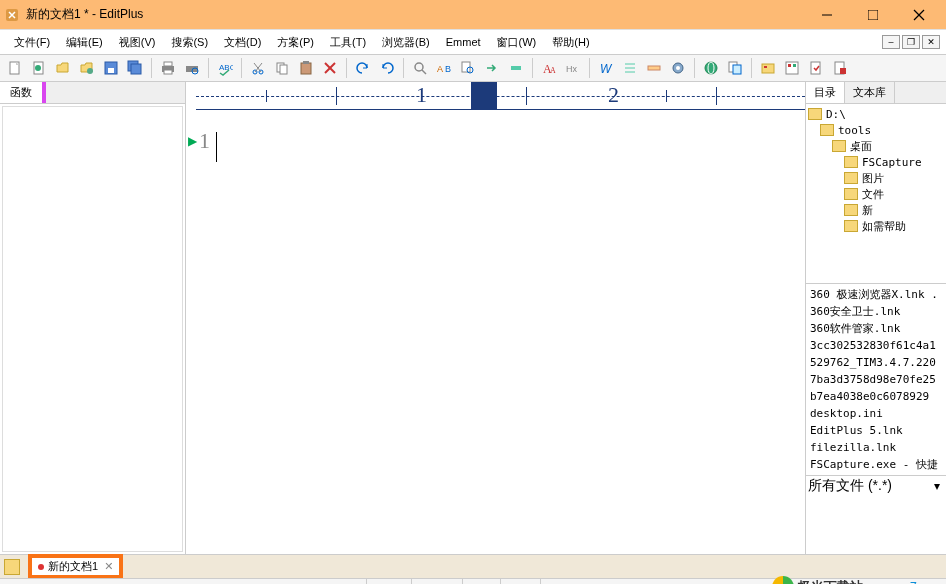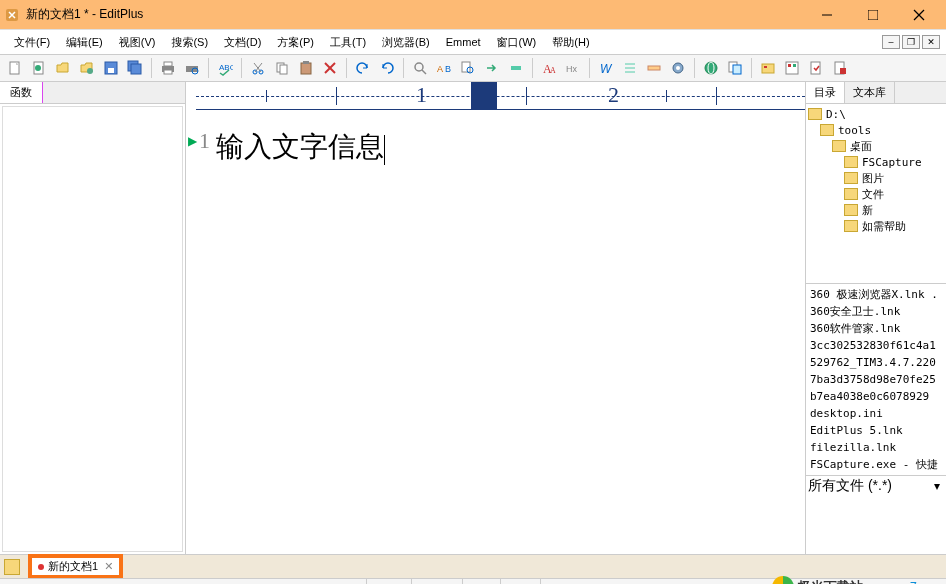--- a/index.html
+++ b/index.html
@@ -12,21 +12,21 @@
 .menubar { height: 24px; background: #fff; display: flex; align-items: center; padding: 0 6px; }
 .menubar .mitem { padding: 2px 8px; cursor: pointer; font-size: 11px; }
 .menubar .right { margin-left: auto; display: flex; }
 .menubar .right .ctrl { width: 18px; height: 14px; border: 1px solid #999; margin-left: 2px; display: flex; align-items: center; justify-content: center; font-size: 9px; cursor: pointer; background: #f5f5f5; }
 .toolbar { height: 28px; background: #f5f5f5; border-top: 1px solid #ccc; border-bottom: 1px solid #ccc; display: flex; align-items: center; padding: 0 4px; gap: 2px; }
 .toolbar .tbtn { width: 22px; height: 22px; display: flex; align-items: center; justify-content: center; cursor: pointer; border: 1px solid transparent; }
 .toolbar .sep { width: 1px; height: 20px; background: #ccc; margin: 0 3px; }
 .main { display: flex; height: 472px; }
 .leftpanel { width: 186px; display: flex; flex-direction: column; border-right: 1px solid #ccc; }
 .leftpanel .tabhdr { height: 22px; display: flex; border-bottom: 1px solid #ccc; background: #efefef; }
-.leftpanel .tabhdr .tab { padding: 2px 10px; border-right: 1px solid #d946ef; font-size: 11px; cursor: pointer; background: #fff; display: flex; align-items: center; }
+.leftpanel .tabhdr .tab { padding: 2px 10px; border-right: 4px solid #d946ef; font-size: 11px; cursor: pointer; background: #fff; display: flex; align-items: center; }
 .leftpanel .body { flex: 1; background: #fff; border: 1px solid #ddd; margin: 2px; }
 .editorwrap { flex: 1; display: flex; flex-direction: column; background: #fff; position: relative; }
 .ruler { height: 28px; background: #fff; border-bottom: 1px solid #1c3a7a; display: flex; align-items: flex-end; position: relative; margin-left: 10px; }
 .ruler .dash { position: absolute; top: 50%; left: 0; right: 0; border-top: 1px dashed #1c3a7a; }
 .ruler .num { position: absolute; font-family: "Times New Roman", serif; font-size: 22px; color: #1c3a7a; top: 0; }
 .ruler .tick { position: absolute; width: 1px; height: 12px; background: #1c3a7a; top: 8px; }
 .ruler .block { position: absolute; width: 26px; height: 28px; background: #1c3a7a; top: 0; }
 .editor { flex: 1; display: flex; background: #fff; position: relative; }
 .gutter { width: 30px; text-align: right; padding-right: 6px; padding-top: 18px; font-size: 22px; font-family: "Times New Roman", serif; color: #888; }
 .gutter .arrow { color: #0a5; position: absolute; left: 2px; top: 24px; font-size: 12px; }
@@ -335,21 +335,21 @@
       <div class="num" style="left:412px">2</div>
       <div class="tick" style="left:470px"></div>
       <div class="tick" style="left:520px;height:18px;top:5px"></div>
     </div>
     <div class="editor">
       <div class="gutter">
         <span class="arrow">▶</span>
         <span>1</span>
       </div>
       <div class="text">
-        <span>输入文字信息</span><span class="cursor"></span>
+        <span class="cursor"></span>
       </div>
     </div>
   </div>
 
   <div class="rightpanel">
     <div class="tabs">
       <div class="tab active">
           <span>目录</span>
         </div>
       <div class="tab">

